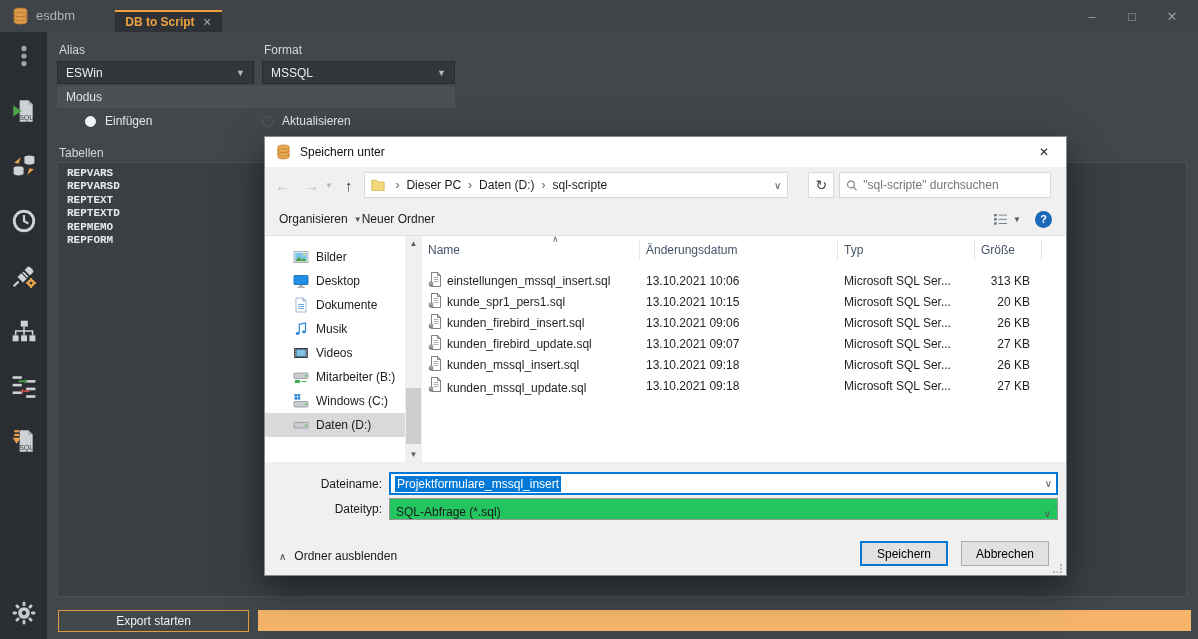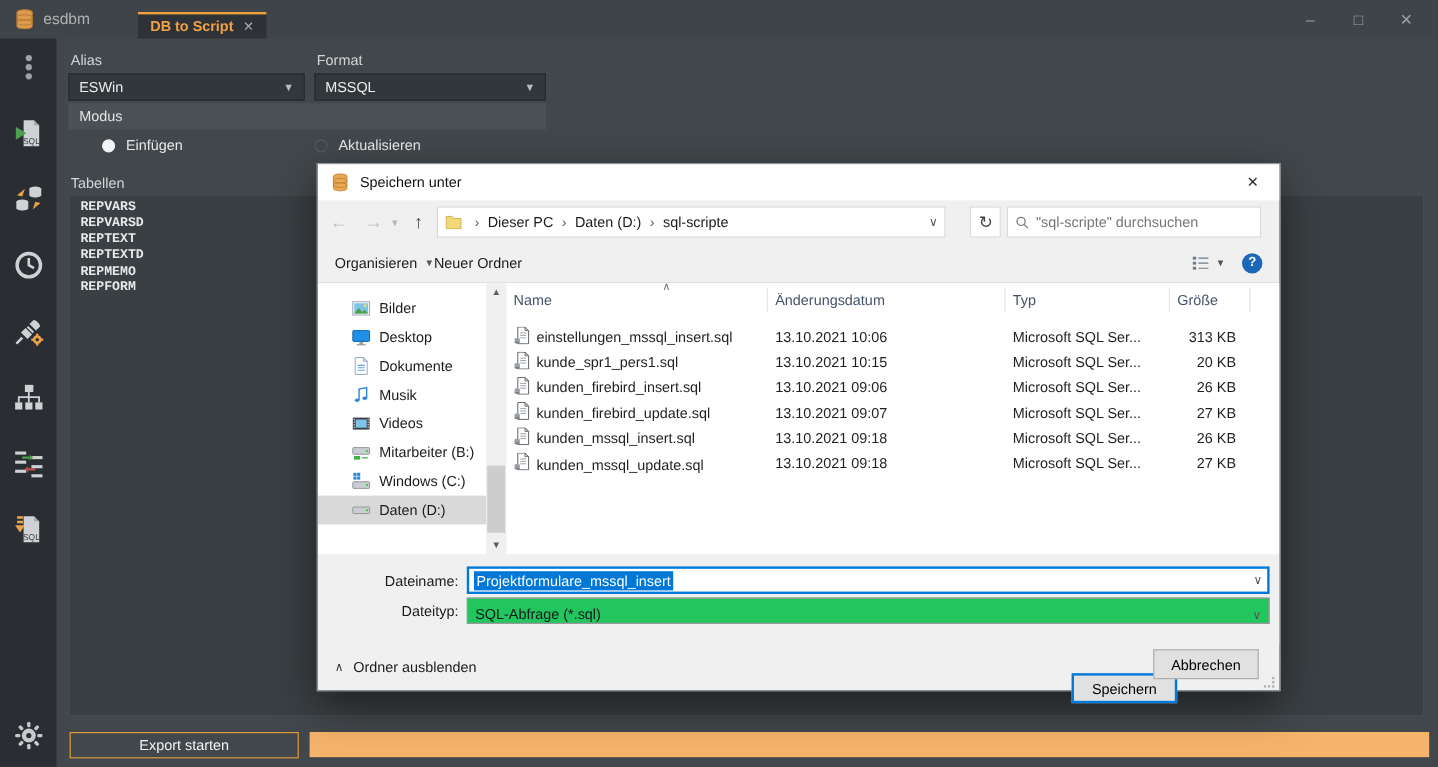--- a/index.html
+++ b/index.html
@@ -112,21 +112,21 @@
   .sel-text { background:#0078d7; color:#fff; font-size:12px; padding:1px 2px; }
   .ftype-combo { width:669px; height:22px; background:#22c55e; border:1px solid #999;
                  display:flex; align-items:flex-end; padding:0 6px; font-size:12px; color:#1b1b1b; }
   .combo-chev { margin-left:auto; color:#555; font-size:10px; }
   .dlg-bottom { position:absolute; left:0; top:400px; width:100%; height:40px; }
   .hide-folders { position:absolute; left:14px; top:12px; display:flex; align-items:center; gap:8px;
                   font-size:12px; color:#1b1b1b; }
   .hf-chev { font-size:10px; color:#3b3b3b; }
   .btn { position:absolute; top:4px; width:88px; height:25px; background:#e1e1e1; font-size:12px;
          display:flex; align-items:center; justify-content:center; color:#000; }
-  .btn-save { left:628px; border:2px solid #0078d7;margin-top:20px; }
+  .btn-save { left:595px; border:2px solid #0078d7; }
   .btn-cancel { left:696px; border:1px solid #adadad; }
   .grip { position:absolute; right:3px; bottom:3px; }
 </style>
 </head>
 <body>
 
 <div class="titlebar">
   <span class="app-icon">
     <svg viewBox="0 0 16 18">
         <g fill="#dc9c4b" stroke="#b97c33" stroke-width="0.8">

